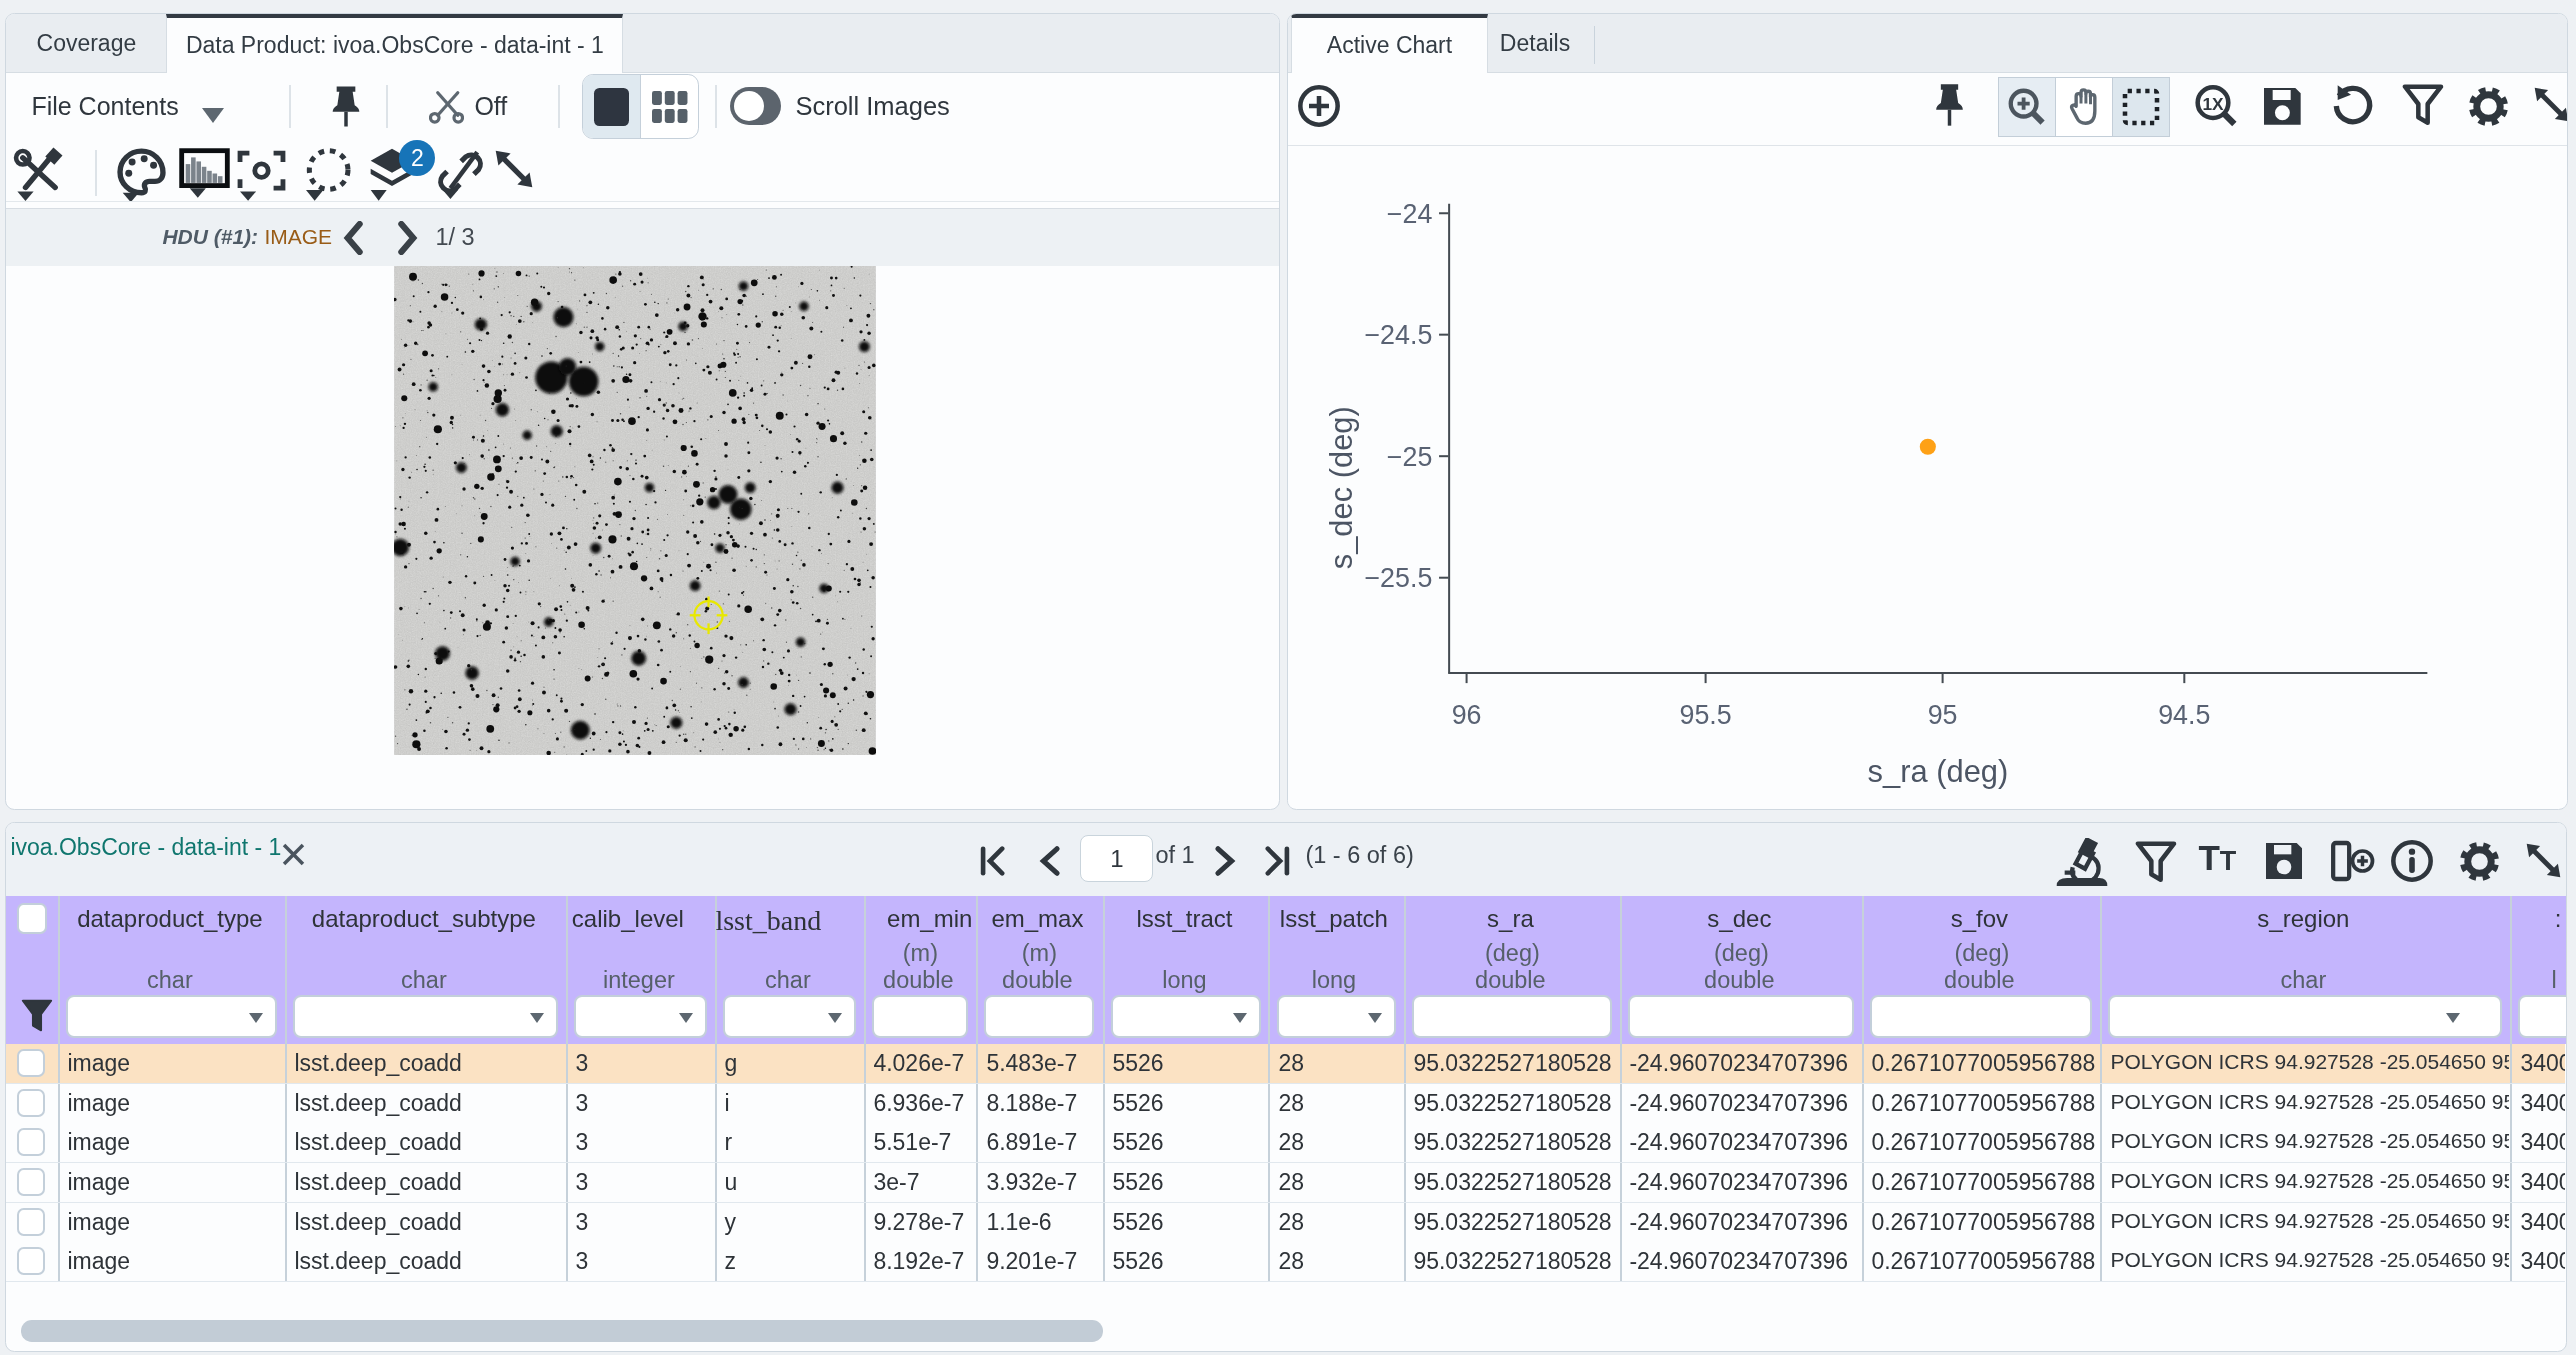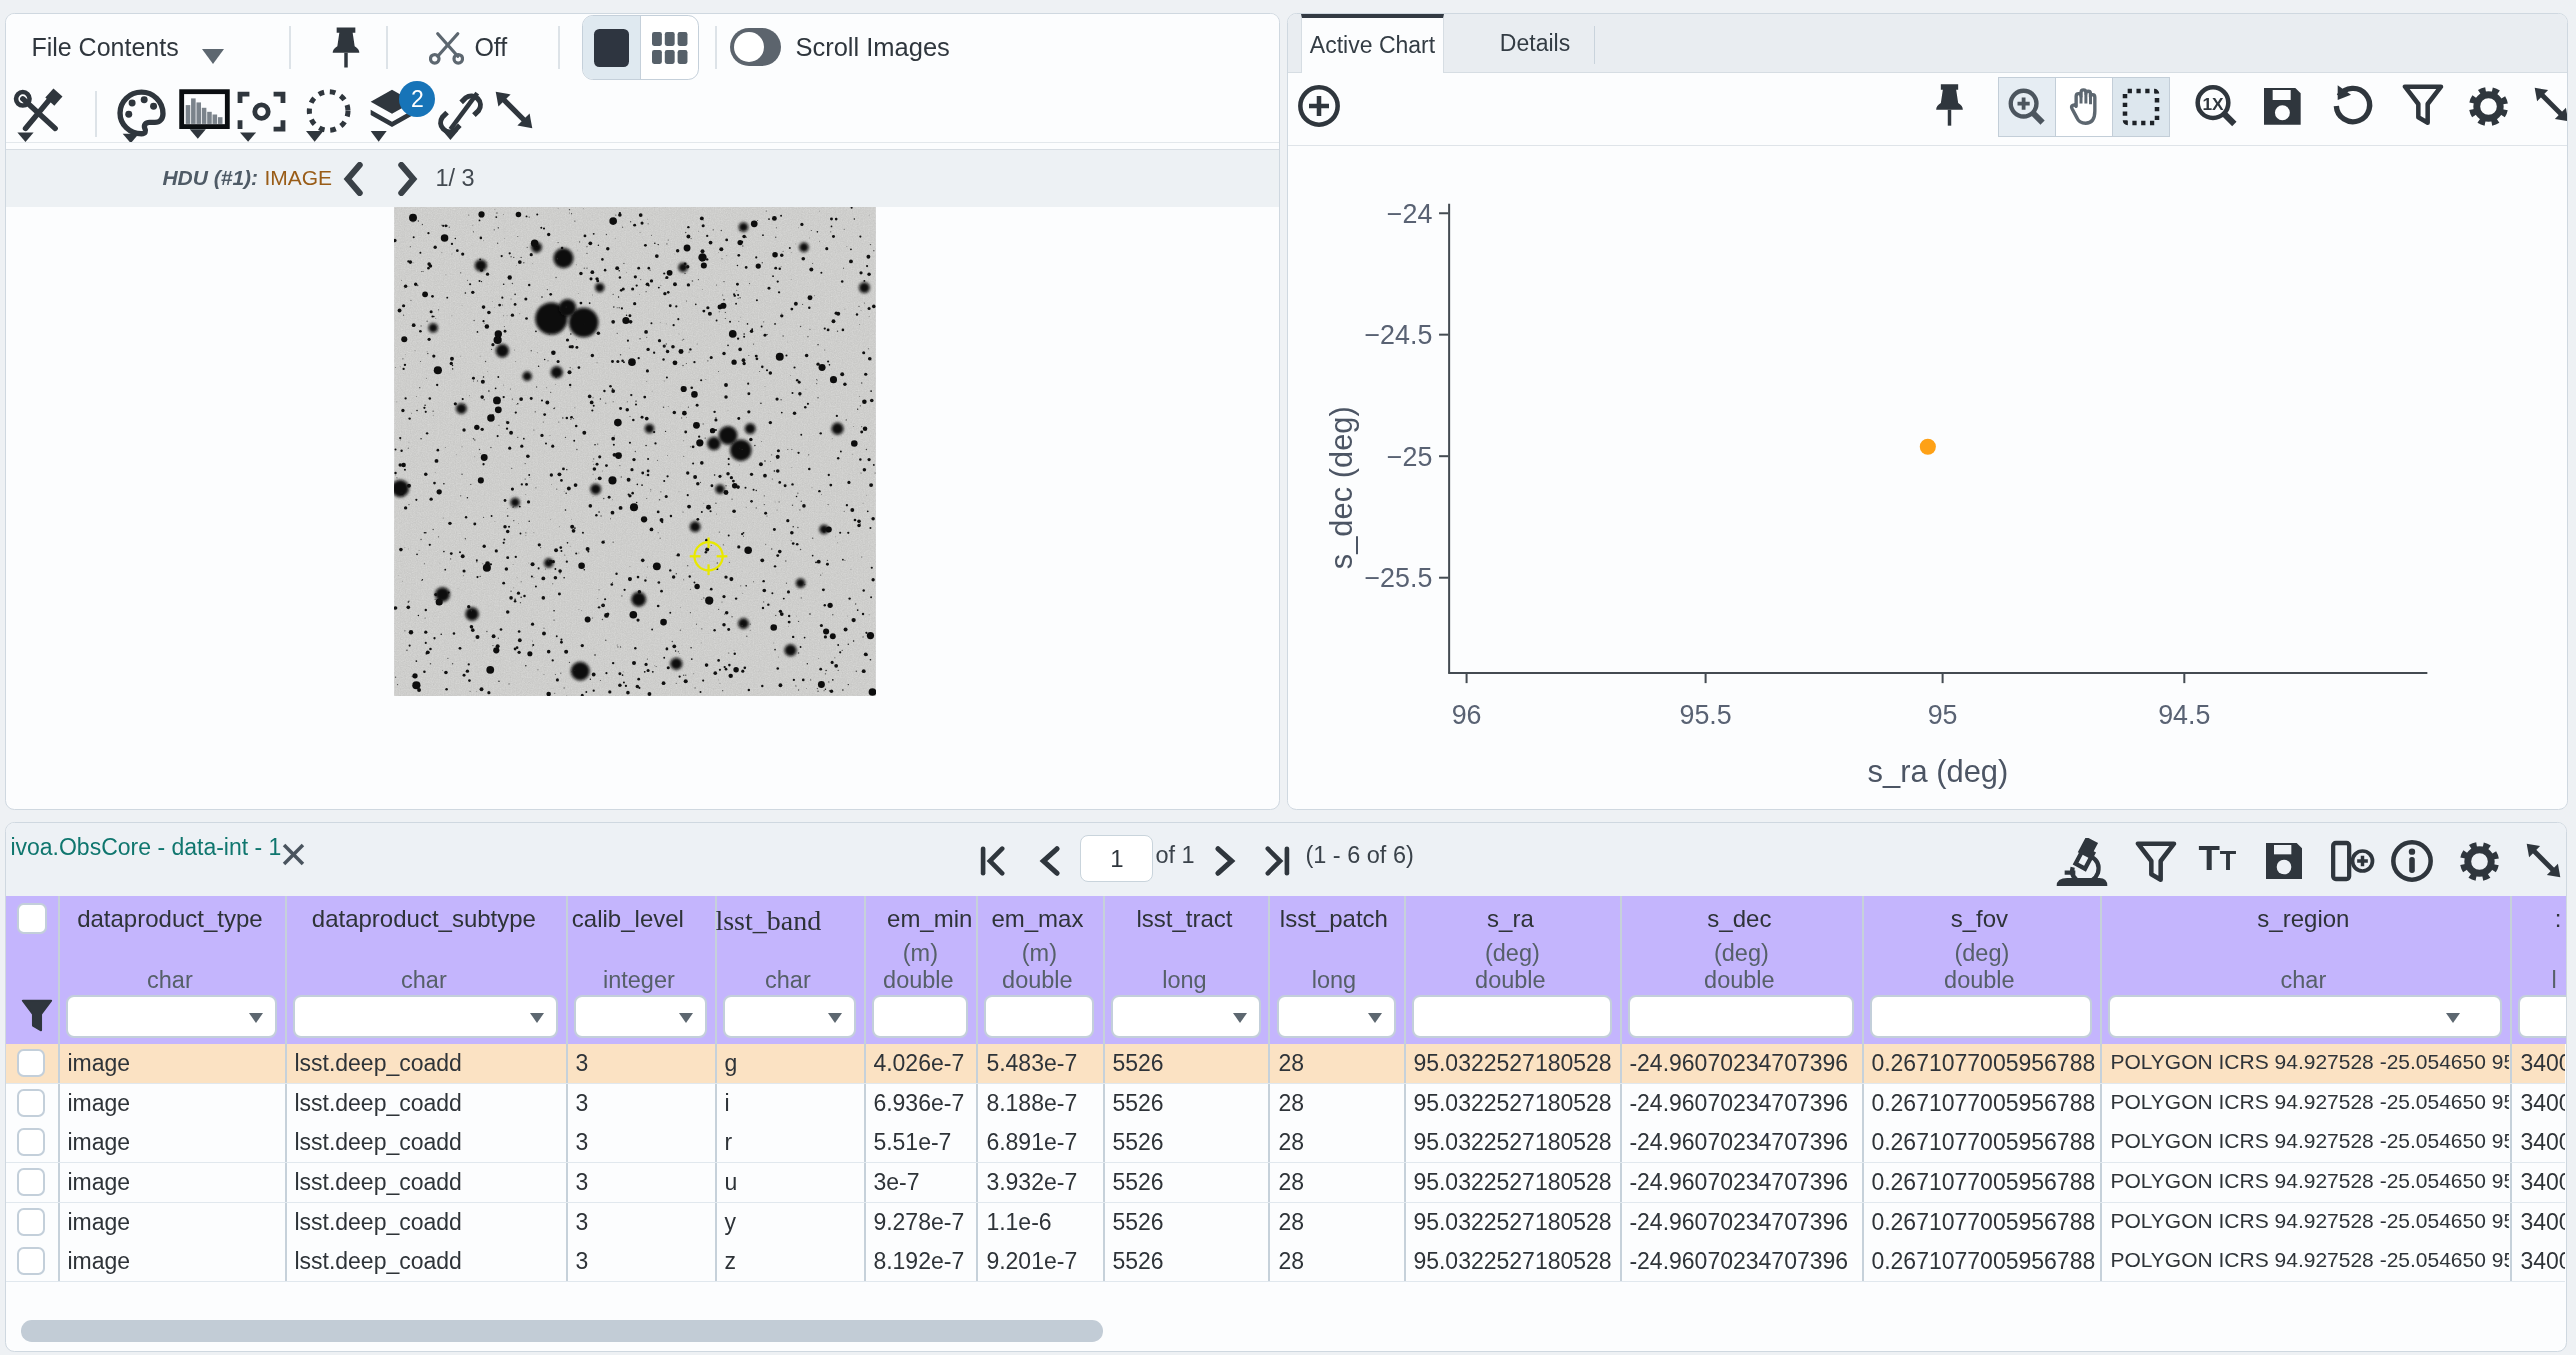--- a/index.html
+++ b/index.html
@@ -10,20 +10,24 @@
 .tabbar { position:relative; height:59px; background:#e9edf1; border-bottom:0.7px solid #d6dde3; }
 .tab { position:absolute; top:0; height:59px; font-size:23px; white-space:nowrap; color:#333c44; display:flex; align-items:center; justify-content:center; }
 .tab.active { background:#fcfdfe; border-top:4.7px solid #333a43; border-left:0.7px solid #d6dde3; border-right:0.7px solid #d6dde3; }
 .icon { position:absolute; }
 svg.ic { display:block; }
 .vsep { position:absolute; width:1.3px; background:#dde3e8; }
 </style></head>
 <body>
 
 <div class="panel" id="pleft">
+  <div class="tabbar">
+    <div class="tab" style="left:0;width:160px;">Coverage</div>
+    <div class="tab active" style="left:160px;width:457px;">Data Product: ivoa.ObsCore - data-int - 1</div>
+  </div>
 
   <div style="position:relative;height:67px;background:#fcfdfe;">
     <span style="position:absolute;left:25px;top:19px;font-size:25px;color:#2f363d;">File Contents</span>
     <span style="position:absolute;left:196px;top:35px;width:0;height:0;border-left:11.4px solid transparent;border-right:11.4px solid transparent;border-top:15px solid #5d6770;"></span>
     <div class="vsep" style="left:283px;top:12px;height:43px;"></div>
     <svg class="ic icon" style="left:324px;top:12px;" width="32" height="43" viewBox="0 0 24 32">
       <path fill="#2f363d" d="M5 1 H19 V5 H17 L18.5 15 Q22 17 22 20 H2 Q2 17 5.5 15 L7 5 H5 Z"></path>
       <rect x="10.7" y="20" width="2.6" height="11" fill="#2f363d"></rect>
     </svg>
     <div class="vsep" style="left:380px;top:12px;height:43px;"></div>
@@ -1695,21 +1699,21 @@
 <line x1="440" y1="520" x2="456" y2="520"></line>
             <line x1="480" y1="520" x2="496" y2="520"></line>
 </g>
 </svg></div>
   </div>
 
 </div>
 
 <div class="panel" id="pright">
   <div class="tabbar">
-    <div class="tab active" style="left:13px;width:143px;">Active Chart</div>
+    <div class="tab active" style="left:3px;width:197px;">Active Chart</div>
     <div class="tab" style="left:188px;width:118px;">Details</div>
     <div class="vsep" style="left:306px;top:12px;height:38px;background:#c9d3dc;"></div>
   </div>
 
   <div style="position:relative;height:73px;background:#fcfdfe;border-bottom:1.3px solid #dfe4e9;">
     <svg class="ic icon" style="left:9.4px;top:10.8px;" width="44" height="44" viewBox="0 0 33 33">
       <circle cx="16.5" cy="16.5" r="14" fill="none" stroke="#2f363d" stroke-width="3.4"></circle>
       <line x1="16.5" y1="9" x2="16.5" y2="24" stroke="#2f363d" stroke-width="3.4"></line>
       <line x1="9" y1="16.5" x2="24" y2="16.5" stroke="#2f363d" stroke-width="3.4"></line>
     </svg>

